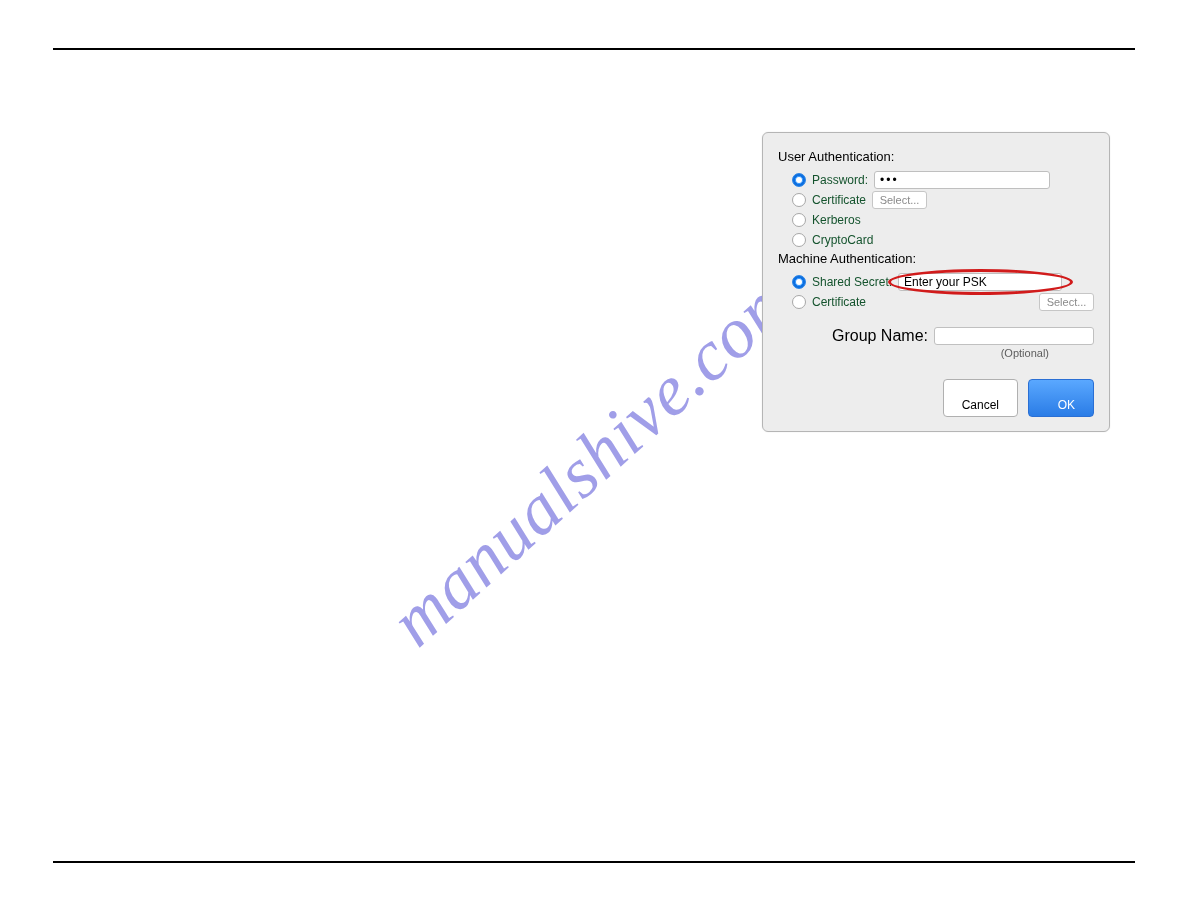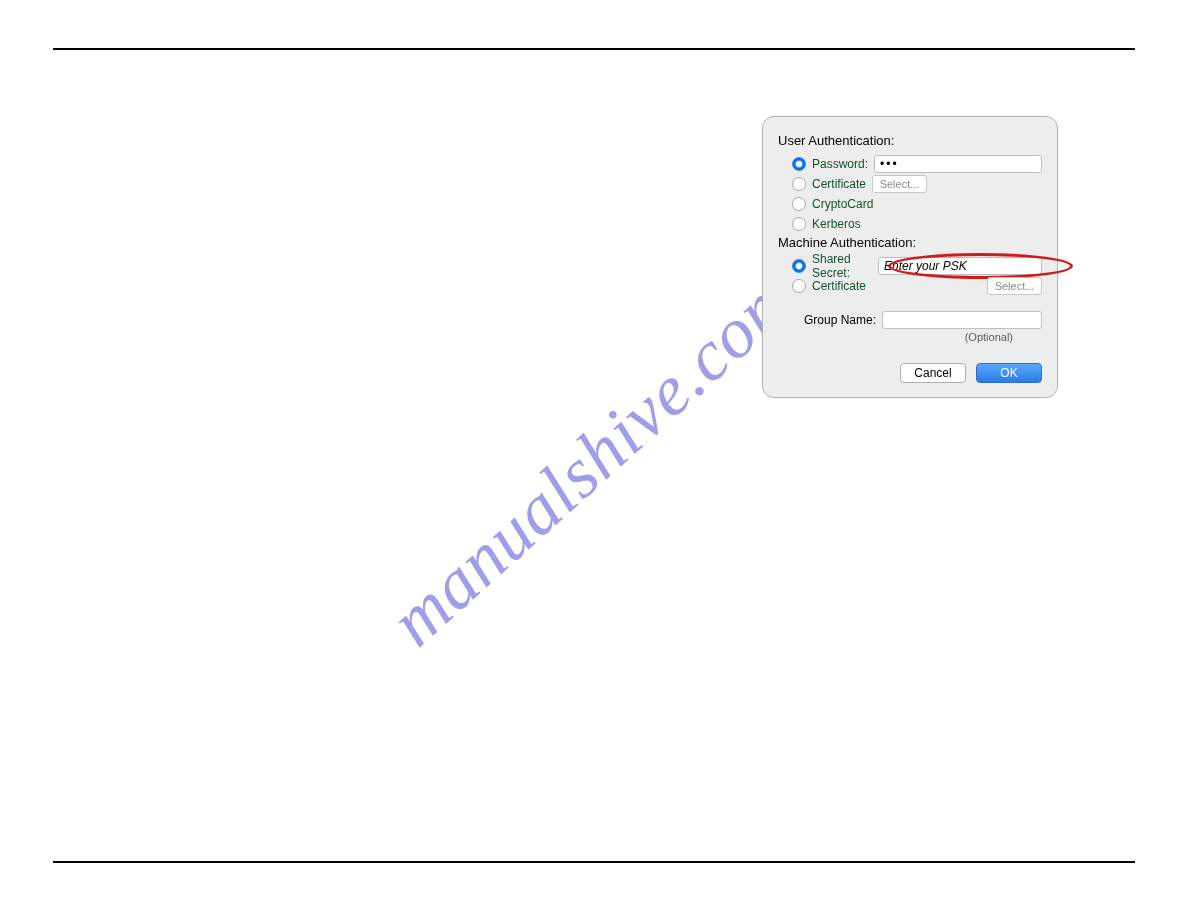--- a/index.html
+++ b/index.html
@@ -35,26 +35,26 @@
     color: #6e6bdc;
     opacity: 0.65;
     pointer-events: none;
     white-space: nowrap;
     letter-spacing: 1px;
     user-select: none;
   }
 
   .dialog {
     position: absolute;
-    top: 116px;
+    top: 132px;
     left: 762px;
-    width: 296px;
+    width: 348px;
     background: #ededed;
     border: 1px solid #b5b5b5;
-    border-radius: 12px;
+    border-radius: 6px;
     box-shadow: 0 0 0 1px rgba(0,0,0,0.02);
     padding: 14px 15px 14px 15px;
     box-sizing: border-box;
   }
   .section-title {
     font-size: 13px;
     margin: 2px 0 6px 0;
     color: #000;
   }
   .radio-row {
@@ -95,21 +95,21 @@
     margin-left: 6px;
     height: 18px;
     border: 1px solid #bfbfbf;
     border-radius: 3px;
     background: #fff;
     padding: 0 5px;
     font-size: 12px;
     box-sizing: border-box;
   }
   .pwd-input { width: 176px; letter-spacing: 2px; }
-  .psk-input { width: 164px; font-style: italic; }
+  .psk-input { width: 164px; }
   .select-btn {
     margin-left: 6px;
     height: 18px;
     min-width: 55px;
     border: 1px solid #c6c6c6;
     border-radius: 3px;
     background: #ffffff;
     font-size: 11px;
     color: #8a8a8a;
     padding: 0 6px;
@@ -118,58 +118,59 @@
   .select-btn.smaller { min-width: 55px; }
   .machine-section { }
 
   .group-row {
     display: flex;
     align-items: center;
     justify-content: flex-end;
     margin-top: 16px;
   }
   .group-label {
-    font-size: 12px;
+    font-size: 16px;
     margin-right: 6px;
     color: #000;
   }
   .group-input {
     width: 160px;
     height: 18px;
     border: 1px solid #c0c0c0;
     border-radius: 3px;
     background: #fff;
     box-sizing: border-box;
   }
   .optional-text {
     text-align: right;
     font-size: 11px;
     color: #5d5d5d;
-    margin: 2px 29px 0 0;
+    margin: 2px 45px 0 0;
   }
 
   .button-row {
     display: flex;
     justify-content: flex-end;
     gap: 10px;
     margin-top: 20px;
   }
   .btn {
     min-width: 66px;
     height: 20px;
     border-radius: 4px;
     font-size: 12px;
     border: 1px solid #b0b0b0;
     background: #fff;
-    padding: 0;
+    padding: 18px;
   }
   .btn.primary {
     background: linear-gradient(#5aa8ff, #2a7ce6);
     border-color: #2a6fd4;
     color: #fff;
+    text-align: right;
   }
 
   
   .red-oval {
     position: absolute;
     border: 3px solid #d11b1b;
     border-radius: 50% / 50%;
     pointer-events: none;
     box-sizing: border-box;
   }
@@ -194,26 +195,26 @@
 
 
   <div class="radio-row">
     <span class="radio"></span>
     <span class="radio-label">Certificate</span>
     <button class="select-btn smaller">Select...</button>
   </div>
 
   <div class="radio-row">
     <span class="radio"></span>
+    <span class="radio-label">Kerberos</span>
+  </div>
+
+  <div class="radio-row">
+    <span class="radio"></span>
     <span class="radio-label">CryptoCard</span>
-  </div>
-
-  <div class="radio-row">
-    <span class="radio"></span>
-    <span class="radio-label">Kerberos</span>
   </div>
 
   <div class="section-title machine-section">Machine Authentication:</div>
 
   <div class="radio-row" style="position:relative;align-items:center;">
     <span class="radio selected"></span>
     <span class="radio-label">Shared Secret:</span>
     <input class="inline-input psk-input" value="Enter your PSK" style="">
     <span class="red-oval" style="left:96px; top:-3px; width:185px; height:26px;"></span>
   </div>

